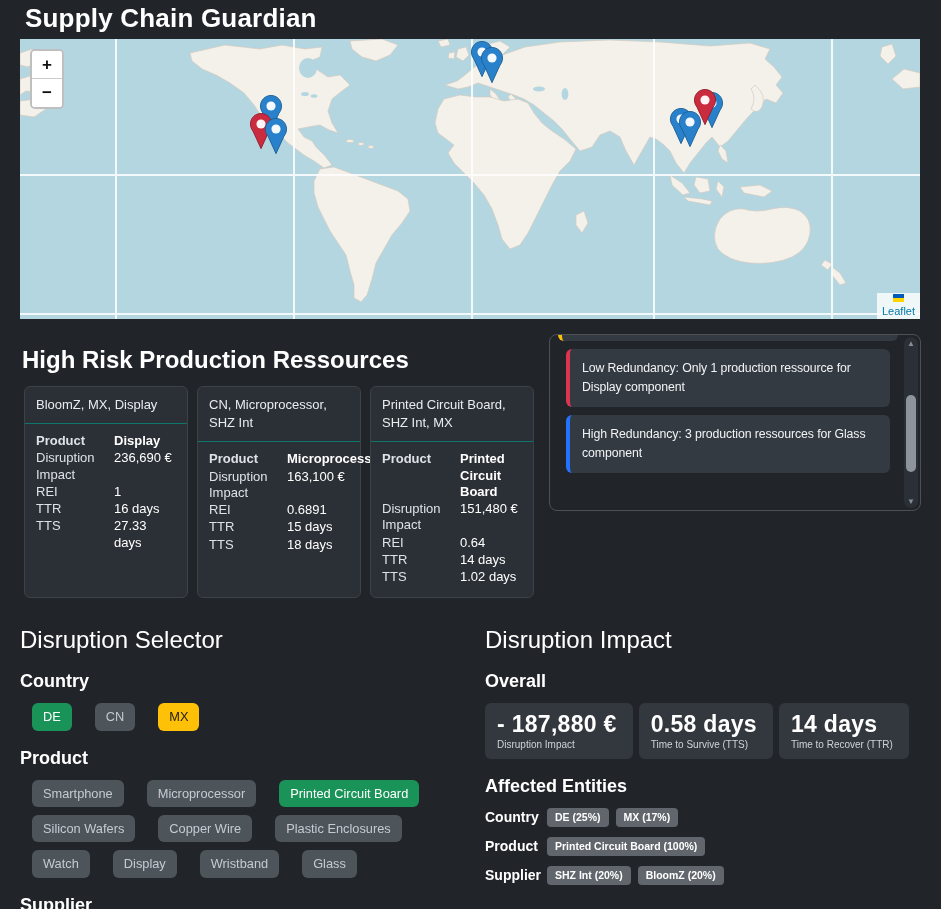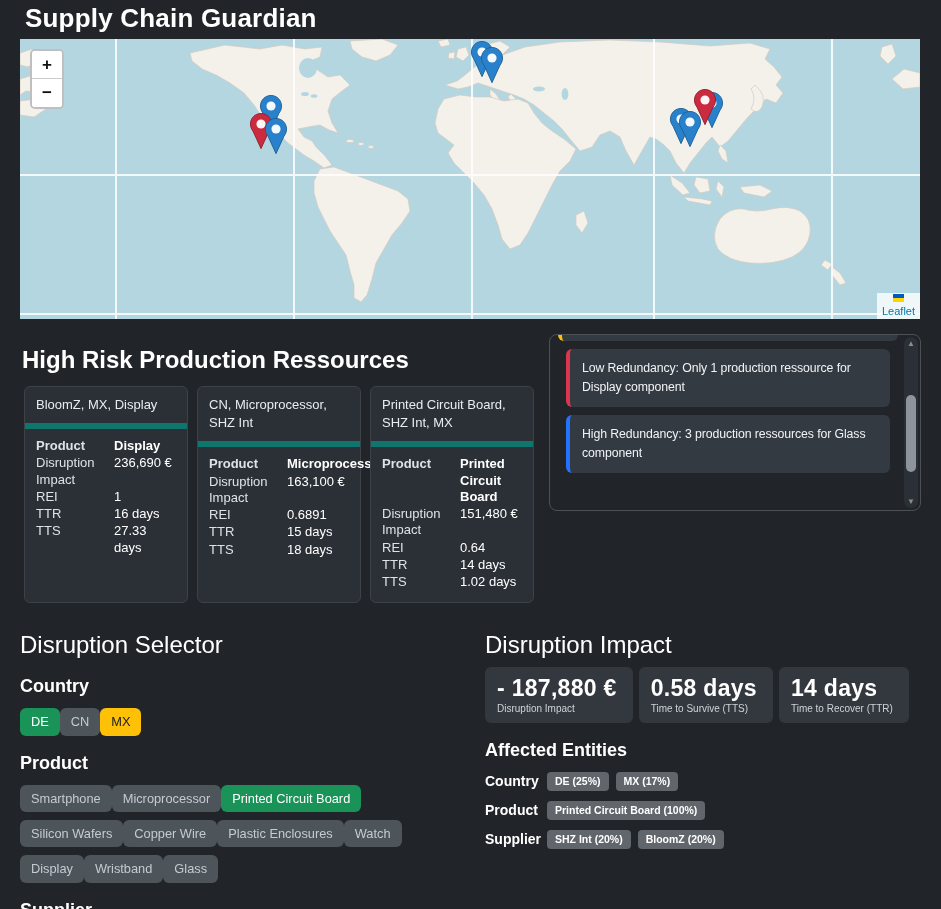--- a/index.html
+++ b/index.html
@@ -38,21 +38,21 @@
     background:linear-gradient(#005BBB 50%,#FFD500 50%);}
   
   .risk-section{display:flex;margin:0 20px;align-items:flex-start;}
   .risk-left{flex:1;}
   .risk-left h2{font-size:24px;font-weight:700;margin:27px 0 12px 2px;}
   .cards{display:flex;gap:9px;margin-left:4px;align-items:stretch;}
   .card{
     width:162px;background:#2b3036;border:1px solid #3d4248;border-radius:6px;
     font-size:13px;display:flex;flex-direction:column;
   }
-  .card-header{padding:9px 11px;border-bottom:6px solid #0f766e;color:#e9ecef;line-height:1.4;}
+  .card-header{padding:9px 11px;border-bottom:1px solid #0f766e;color:#e9ecef;line-height:1.4;}
   .card-body{padding:9px 11px 11px 11px;}
   .crow{display:flex;margin-bottom:1px;}
   .crow .clabel{width:70px;flex-shrink:0;padding-right:8px;color:#dee2e6;line-height:1.25;}
   .crow .cvalue{color:#fff;line-height:1.25;}
   .crow.first .clabel,.crow.first .cvalue{font-weight:700;}
   
   .alerts-panel{
     width:372px;height:177px;box-sizing:border-box;margin-top:15px;
     border:1px solid #4d5156;border-radius:8px;position:relative;overflow:hidden;
   }
@@ -74,21 +74,21 @@
     color:#868e96;font-size:8px;cursor:pointer;}
   .sb-track{flex:1;position:relative;}
   .sb-thumb{position:absolute;left:2px;right:2px;top:31%;height:53%;
     background:#8d949b;border-radius:5px;cursor:pointer;}
   
   .bottom{display:flex;margin:14px 20px 0 20px;}
   .col-left{width:465px;flex-shrink:0;}
   .col-right{flex:1;}
   .bottom h2{font-size:24px;font-weight:400;margin:14px 0 4px 0;}
   .bottom h3{font-size:18px;font-weight:700;margin:17px 0 11px 0;}
-  .btn-row{display:flex;flex-wrap:wrap;gap:8px 0;max-width:442px;}
+  .btn-row{display:flex;flex-wrap:wrap;gap:8px 23px;max-width:442px;margin-left:12px;}
   .sel-btn{
     border:none;border-radius:6px;padding:6px 11px;font-size:12.8px;cursor:pointer;
     font-family:"Liberation Sans",sans-serif;line-height:1.2;
   }
   .sel-btn.gray{background:#4d545a;color:#c5cbd1;text-align:right;}
   .sel-btn.green{background:#1a9358;color:#fff;}
   .sel-btn.yellow{background:#ffc107;color:#23201a;}
   
   .stats-row{display:flex;gap:6px;margin:8px 0 2px 0;}
   .stat{background:#33383e;border-radius:6px;padding:8px 16px 9px 12px;}
@@ -342,20 +342,21 @@
         <button class="sel-btn gray">Watch</button>
         <button class="sel-btn gray">Display</button>
         <button class="sel-btn gray">Wristband</button>
         <button class="sel-btn gray">Glass</button>
       </div>
     <h3>Supplier</h3>
 
   </div>
   <div class="col-right">
     <h2>Disruption Impact</h2>
+    <h3>Overall</h3>
     <div class="stats-row" id="stats">
         <div class="stat">
           <div class="v">- 187,880 €</div>
           <div class="l">Disruption Impact</div>
         </div>
         <div class="stat">
           <div class="v">0.58 days</div>
           <div class="l">Time to Survive (TTS)</div>
         </div>
         <div class="stat">

